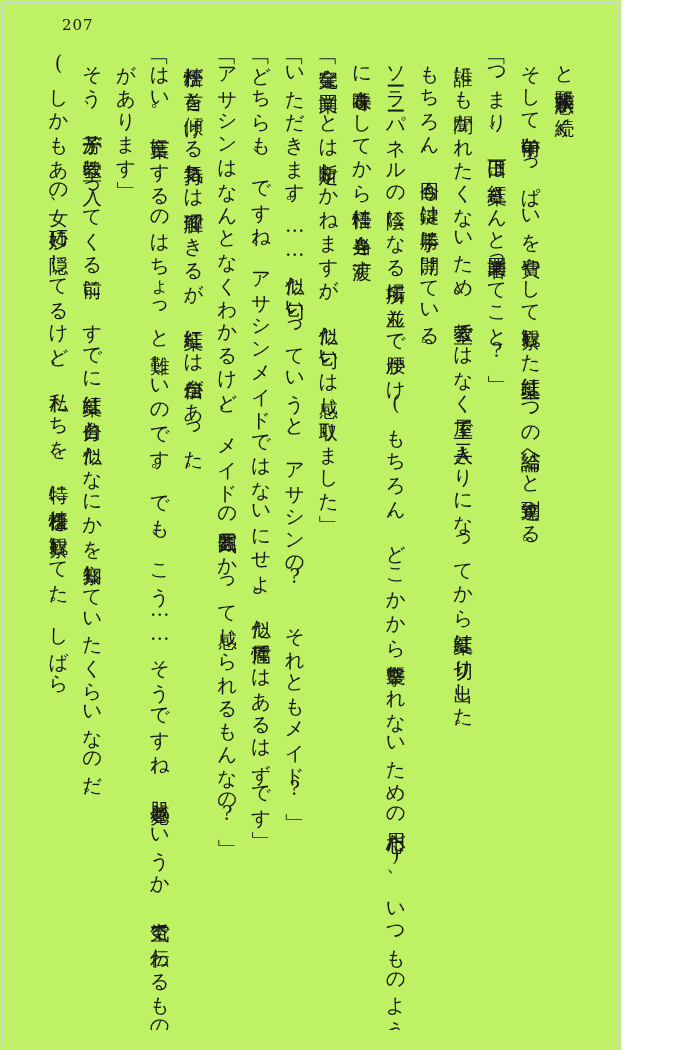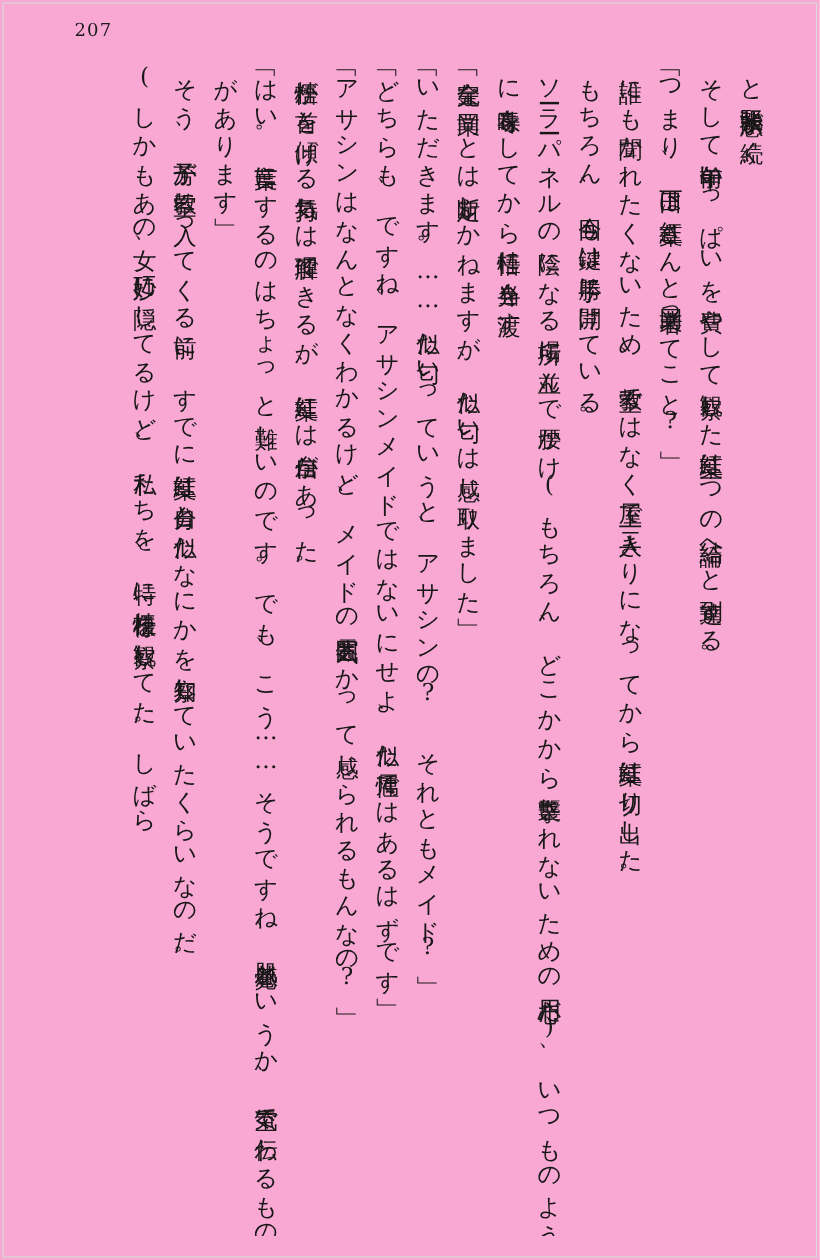--- a/index.html
+++ b/index.html
@@ -9,23 +9,23 @@
   }
   body {
     width: 683px;
     height: 1050px;
     overflow: hidden;
     font-family: "DejaVu Serif", "Liberation Serif", serif;
     color: #1a1a1a;
   }
   #page {
     position: relative;
-    width: 683px;
+    width: 621px;
     height: 1050px;
-    background: #f9a8d4;
+    background: #bef264;
     box-sizing: border-box;
   }
   
   #page-border {
     position: absolute;
     left: 2px;
     top: 2px;
     right: 2px;
     bottom: 2px;
     border: 1px solid #d8d8d8;

